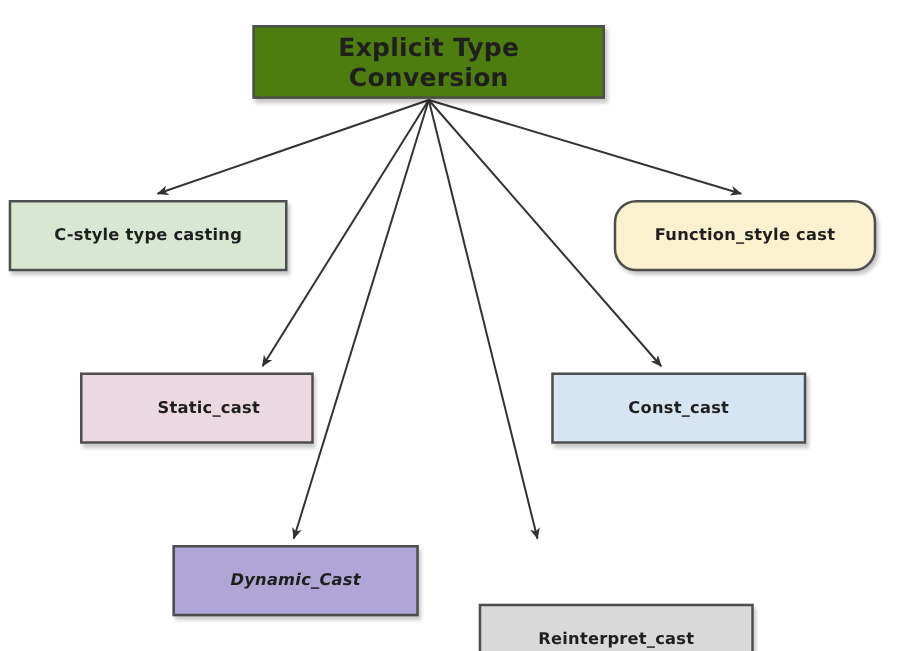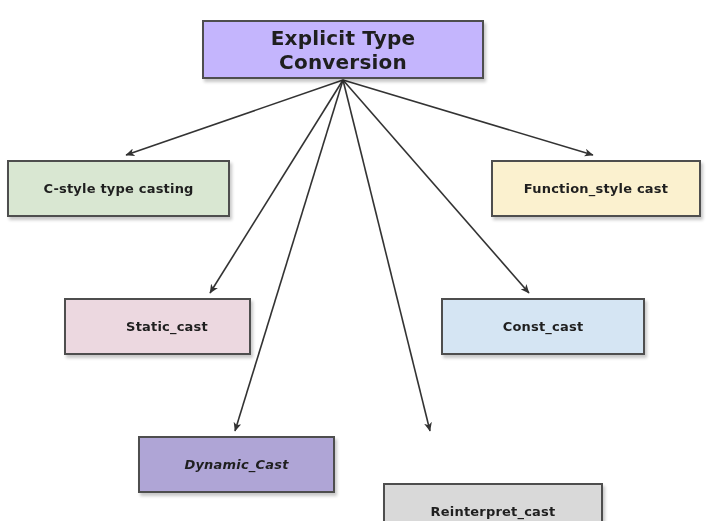--- a/index.html
+++ b/index.html
@@ -39,21 +39,21 @@
   .node-root         { left: 202px; top: 20px;  width: 282px; height: 59px; font-size: 20px; }
   .node-cstyle       { left: 7px;   top: 160px; width: 223px; height: 57px; }
   .node-funcstyle    { left: 491px; top: 160px; width: 210px; height: 57px; }
   .node-static       { left: 64px;  top: 298px; width: 187px; height: 57px; }
   .node-const        { left: 441px; top: 298px; width: 204px; height: 57px; }
   .node-dynamic      { left: 138px; top: 436px; width: 197px; height: 57px; font-style: italic; }
   .node-reinterpret  { left: 383px; top: 436px; width: 220px; height: 57px; }
   
   .node-root        { background: #f1c6ca; }
   .node-cstyle      { background: #d9e7d2; }
-  .node-funcstyle   { background: #fbf1cf; }
+  .node-funcstyle   { background: #fbf1cf; border-radius: 18px; }
   .node-static      { background: #ecd8e0; padding-left: 19px; }
   .node-const       { background: #d5e5f3; }
   .node-dynamic     { background: #afa5d6; }
   .node-reinterpret { background: #d9d9d9; margin-top: 47px; }
 </style>
 </head>
 <body>
 
 <div class="canvas">
 
@@ -66,21 +66,21 @@
     <g stroke="#333333" stroke-width="1.6">
       <line x1="343" y1="80" x2="126" y2="155" marker-end="url(#arrowhead)" stroke="#333333"></line>
       <line x1="343" y1="80" x2="593" y2="155" marker-end="url(#arrowhead)" stroke="#333333"></line>
       <line x1="343" y1="80" x2="210" y2="293" marker-end="url(#arrowhead)" stroke="#333333"></line>
       <line x1="343" y1="80" x2="529" y2="293" marker-end="url(#arrowhead)" stroke="#333333"></line>
       <line x1="343" y1="80" x2="235" y2="431" marker-end="url(#arrowhead)" stroke="#333333"></line>
       <line x1="343" y1="80" x2="430" y2="431" marker-end="url(#arrowhead)" stroke="#333333"></line>
     </g>
   </svg>
 
-  <div class="node node-root" style="background-color: #c4b5fd;">
+  <div class="node node-root" style="background-color: #4d7c0f;">
     <span>Explicit Type Conversion</span>
   </div>
 
   <div class="node node-cstyle" style="background-color: rgb(217, 231, 210);">
     <span>C-style type casting</span>
   </div>
 
   <div class="node node-funcstyle" style="background-color: rgb(251, 241, 207);">
     <span>Function_style cast</span>
   </div>

